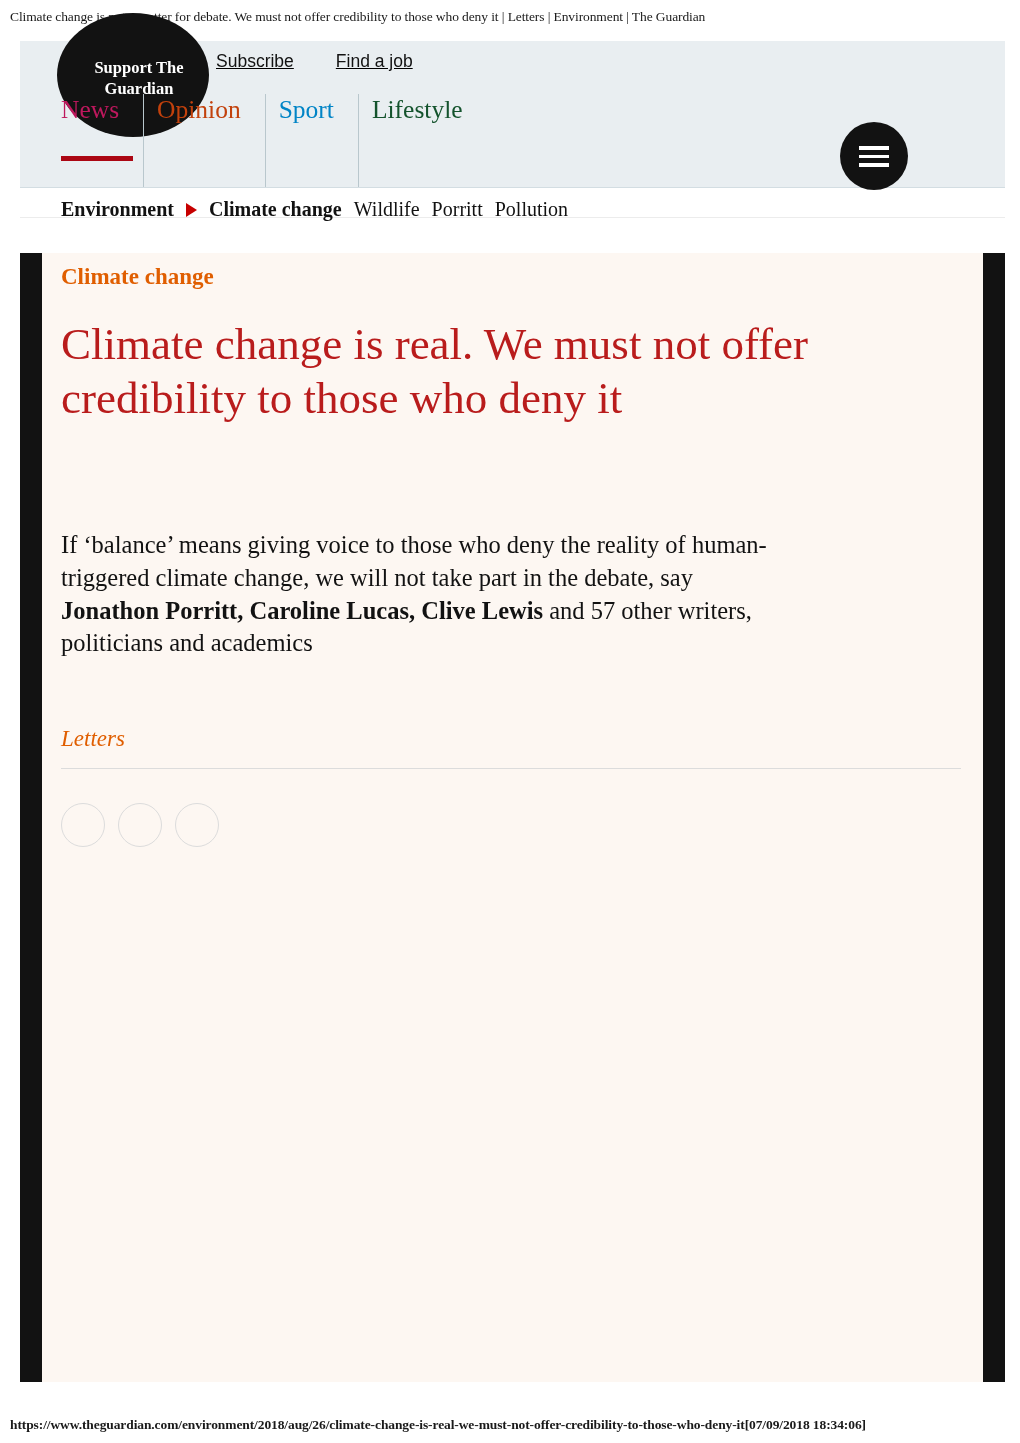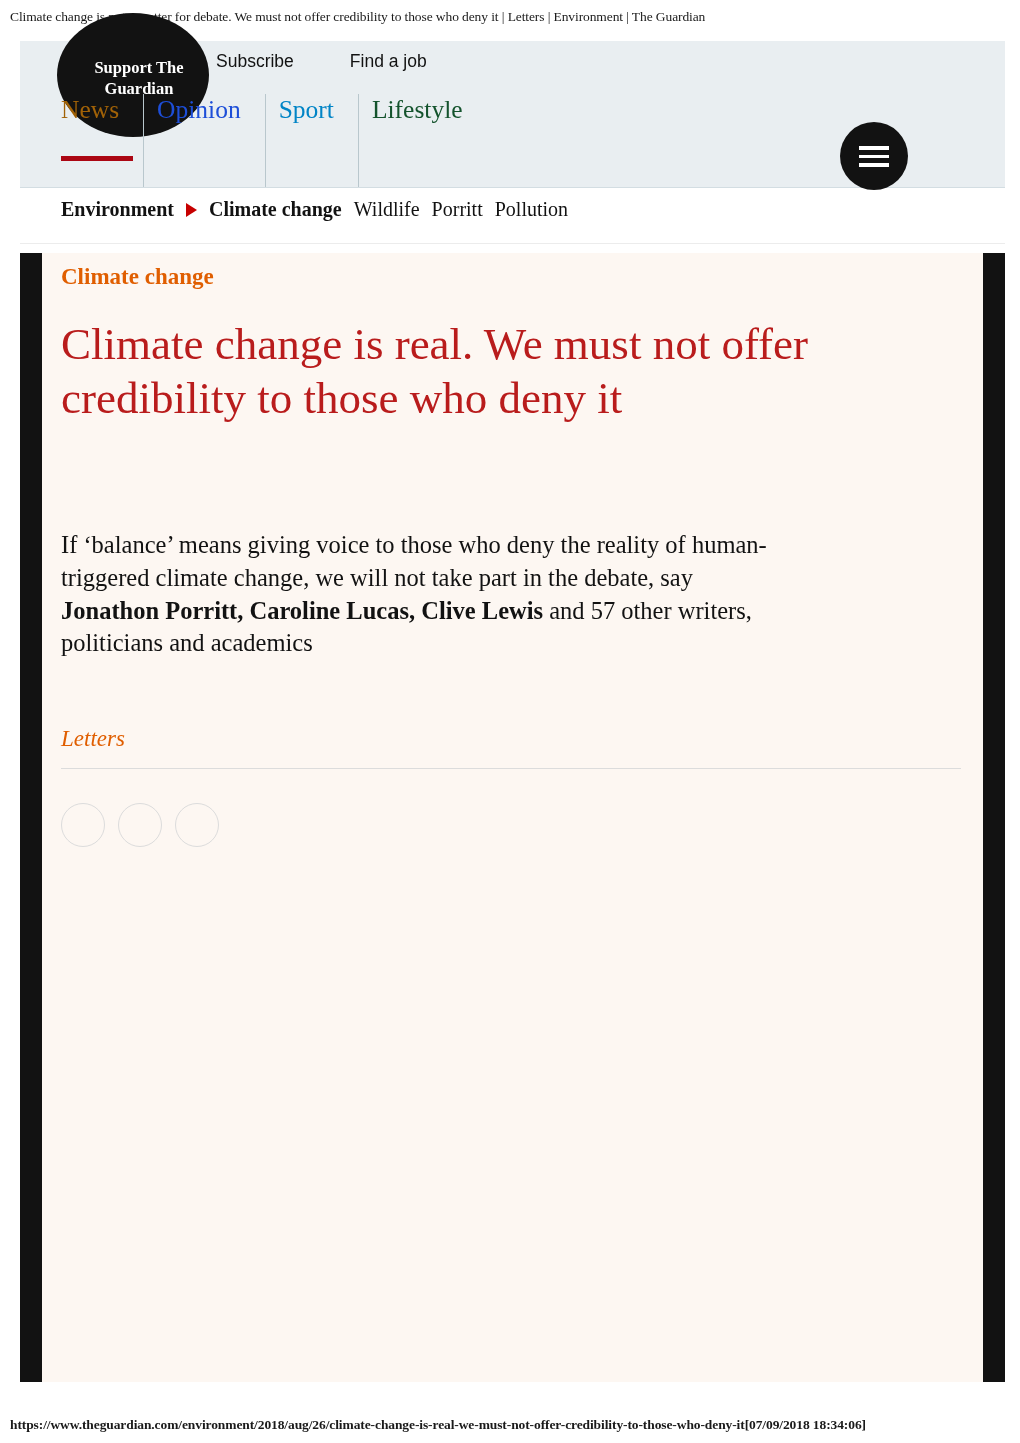--- a/index.html
+++ b/index.html
@@ -34,21 +34,22 @@
     width: 985px;
     height: 146px;
     background: #e9eef1;
   }
 
   .util-row {
     position: absolute;
     left: 196px;
     top: 12px;
     display: flex;
-    gap: 56px;
+    gap: 42px;
+    text-decoration: underline;
   }
   .util-link {
     font-family: "Liberation Sans", sans-serif;
     font-size: 17.5px;
     color: #121212;
     line-height: 1;
     white-space: nowrap;
   }
 
   
@@ -135,21 +136,21 @@
   .menu-btn .bar.b1 { top: 24px; }
   .menu-btn .bar.b2 { top: 32.5px; }
   .menu-btn .bar.b3 { top: 41px; }
 
   
   .subnav {
     position: absolute;
     left: 20px;
     top: 187px;
     width: 985px;
-    height: 57px;
+    height: 31px;
     background: #ffffff;
     border-top: 1px solid #d3dde2;
     border-bottom: 1px solid #ececec;
   }
   .subnav-inner {
     position: absolute;
     left: 41px;
     top: 10px;
     display: flex;
     align-items: baseline;
@@ -284,25 +285,25 @@
     <a class="util-link">Subscribe</a>
     <a class="util-link">Find a job</a>
   </div>
 
   <div class="support-blob">
     <div class="lbl">Support The Guardian</div>
   </div>
 
   <nav class="pillars">
     <div class="pillar active">
-      <span class="ptext" style="color:#a16207">News</span>
+      <span class="ptext" style="color:#be185d">News</span>
       <span class="underline"></span>
     </div>
     <div class="pillar">
-      <span class="ptext" style="color:#1d4ed8">Opinion</span>
+      <span class="ptext" style="color:#c2410c">Opinion</span>
 
     </div>
     <div class="pillar">
       <span class="ptext" style="color:#0084c6">Sport</span>
 
     </div>
     <div class="pillar">
       <span class="ptext" style="color:#14532d">Lifestyle</span>
 
     </div>

